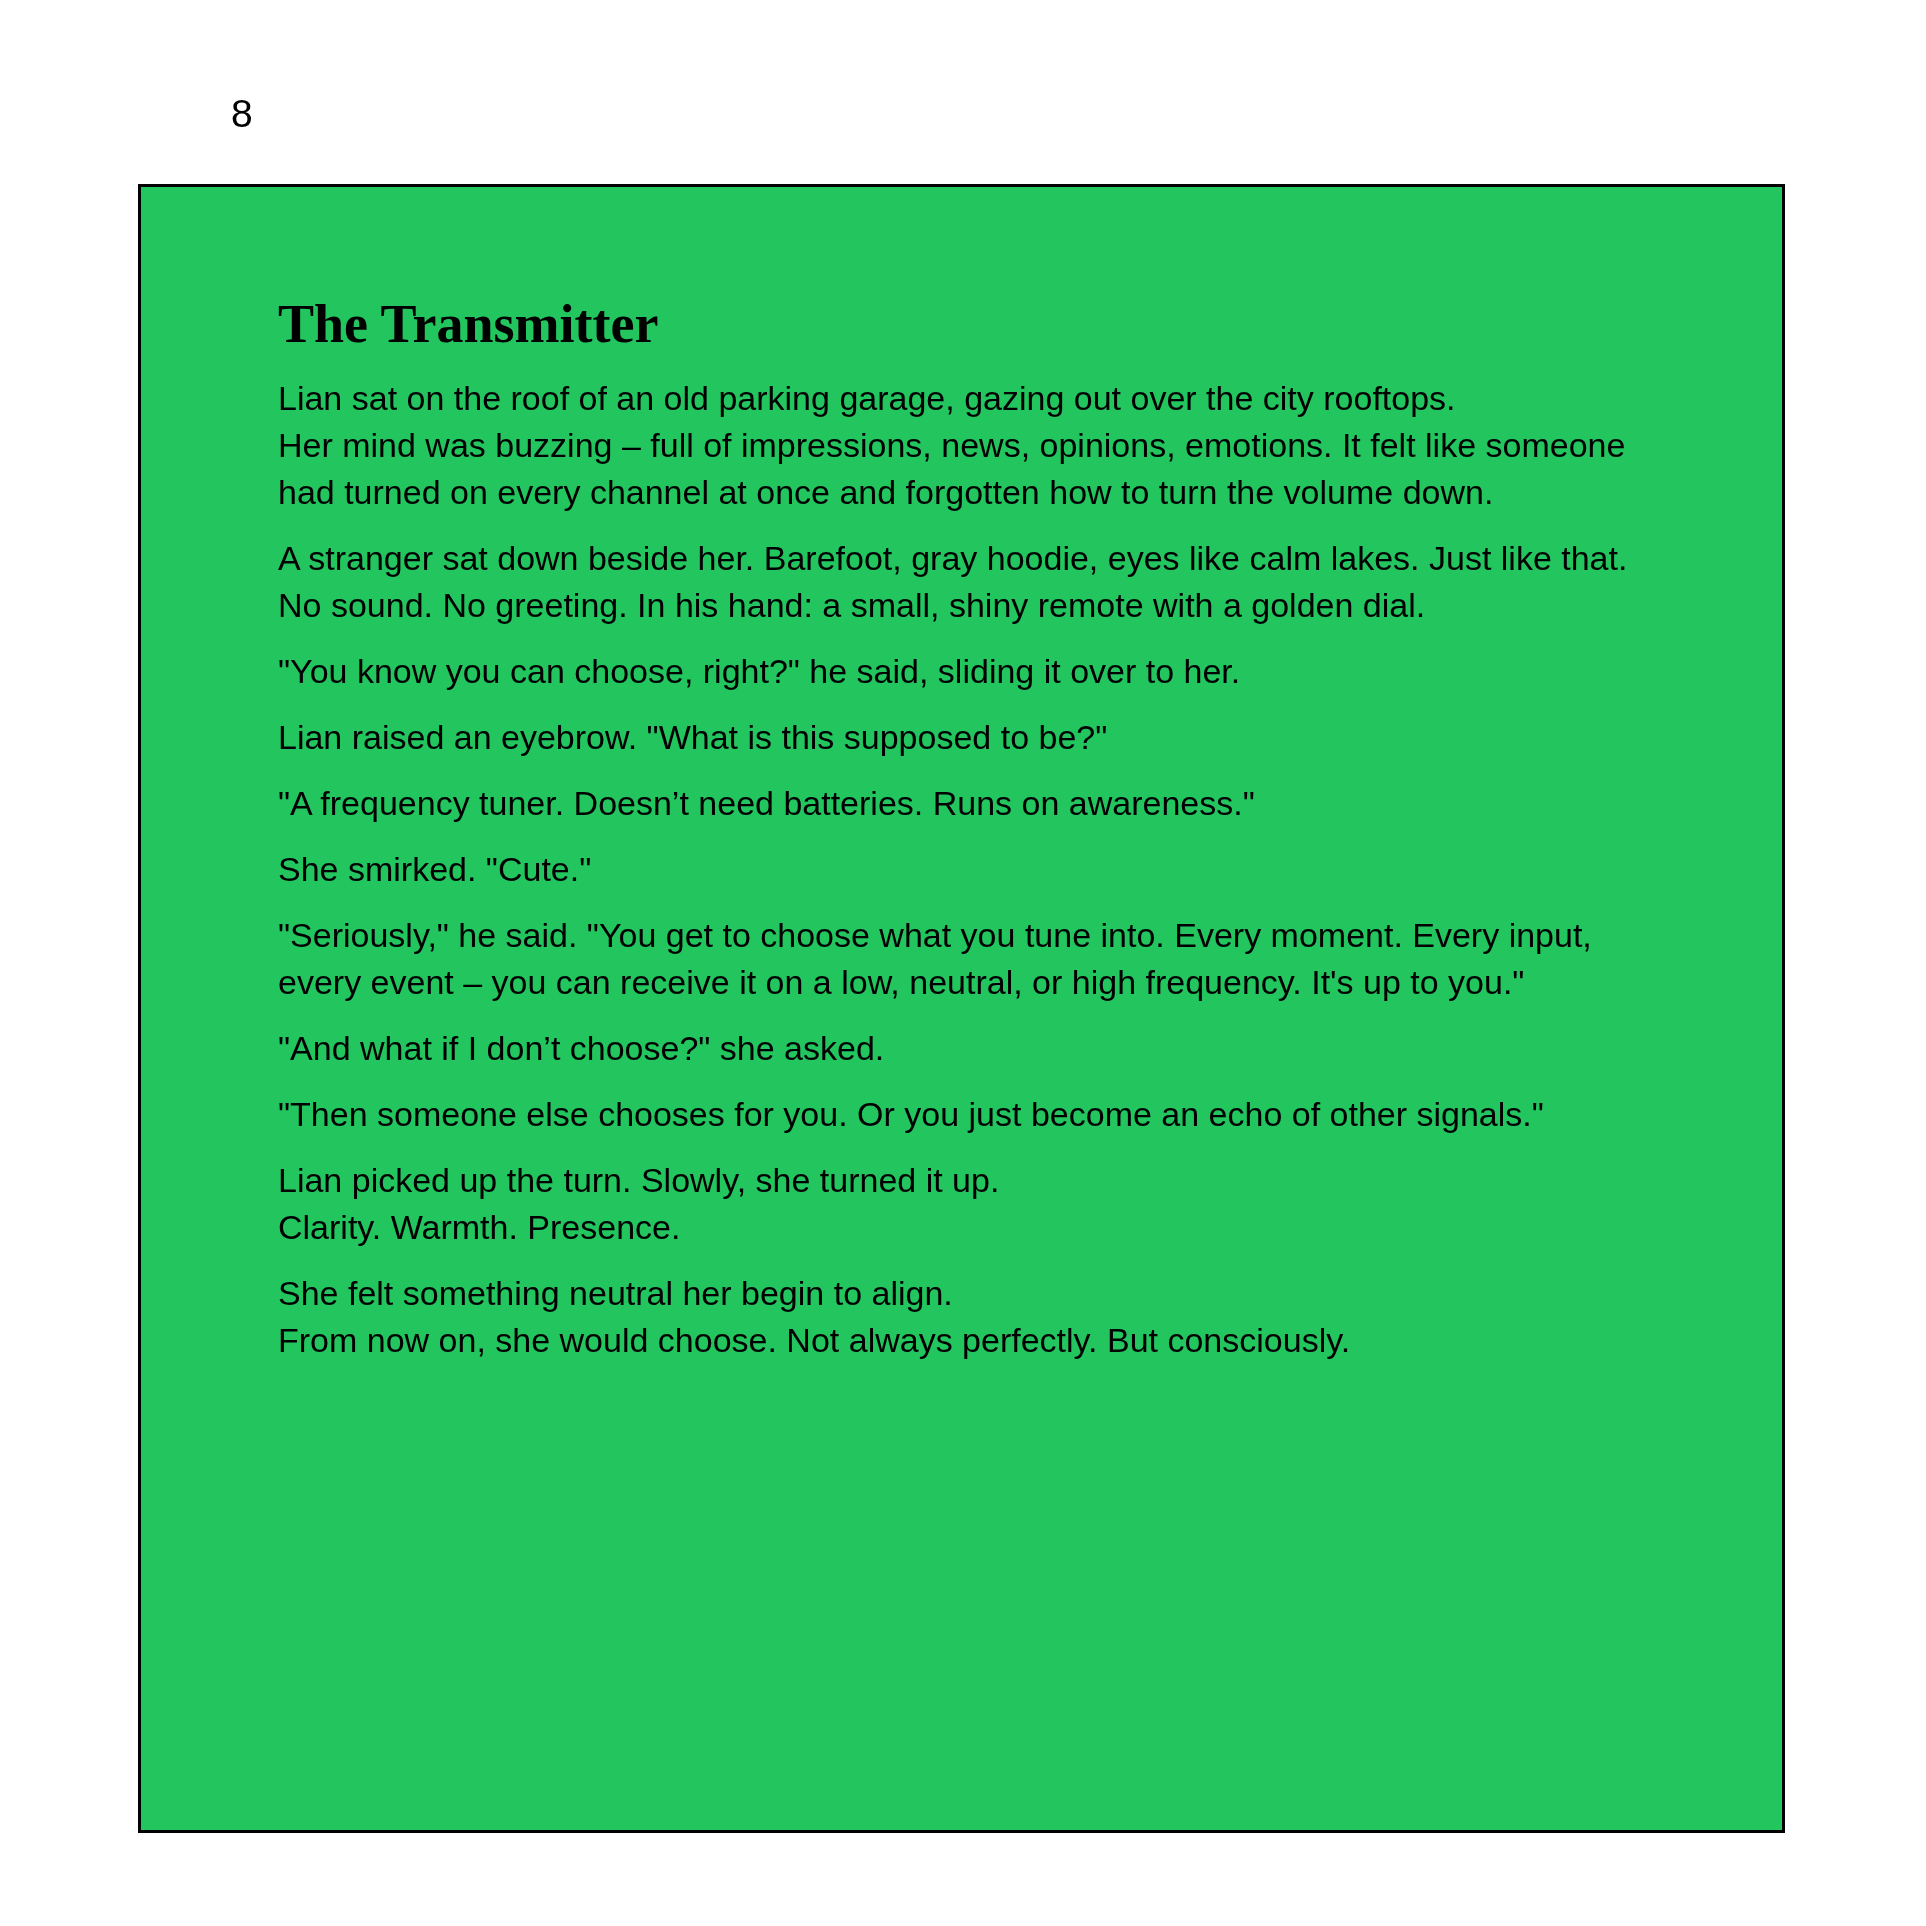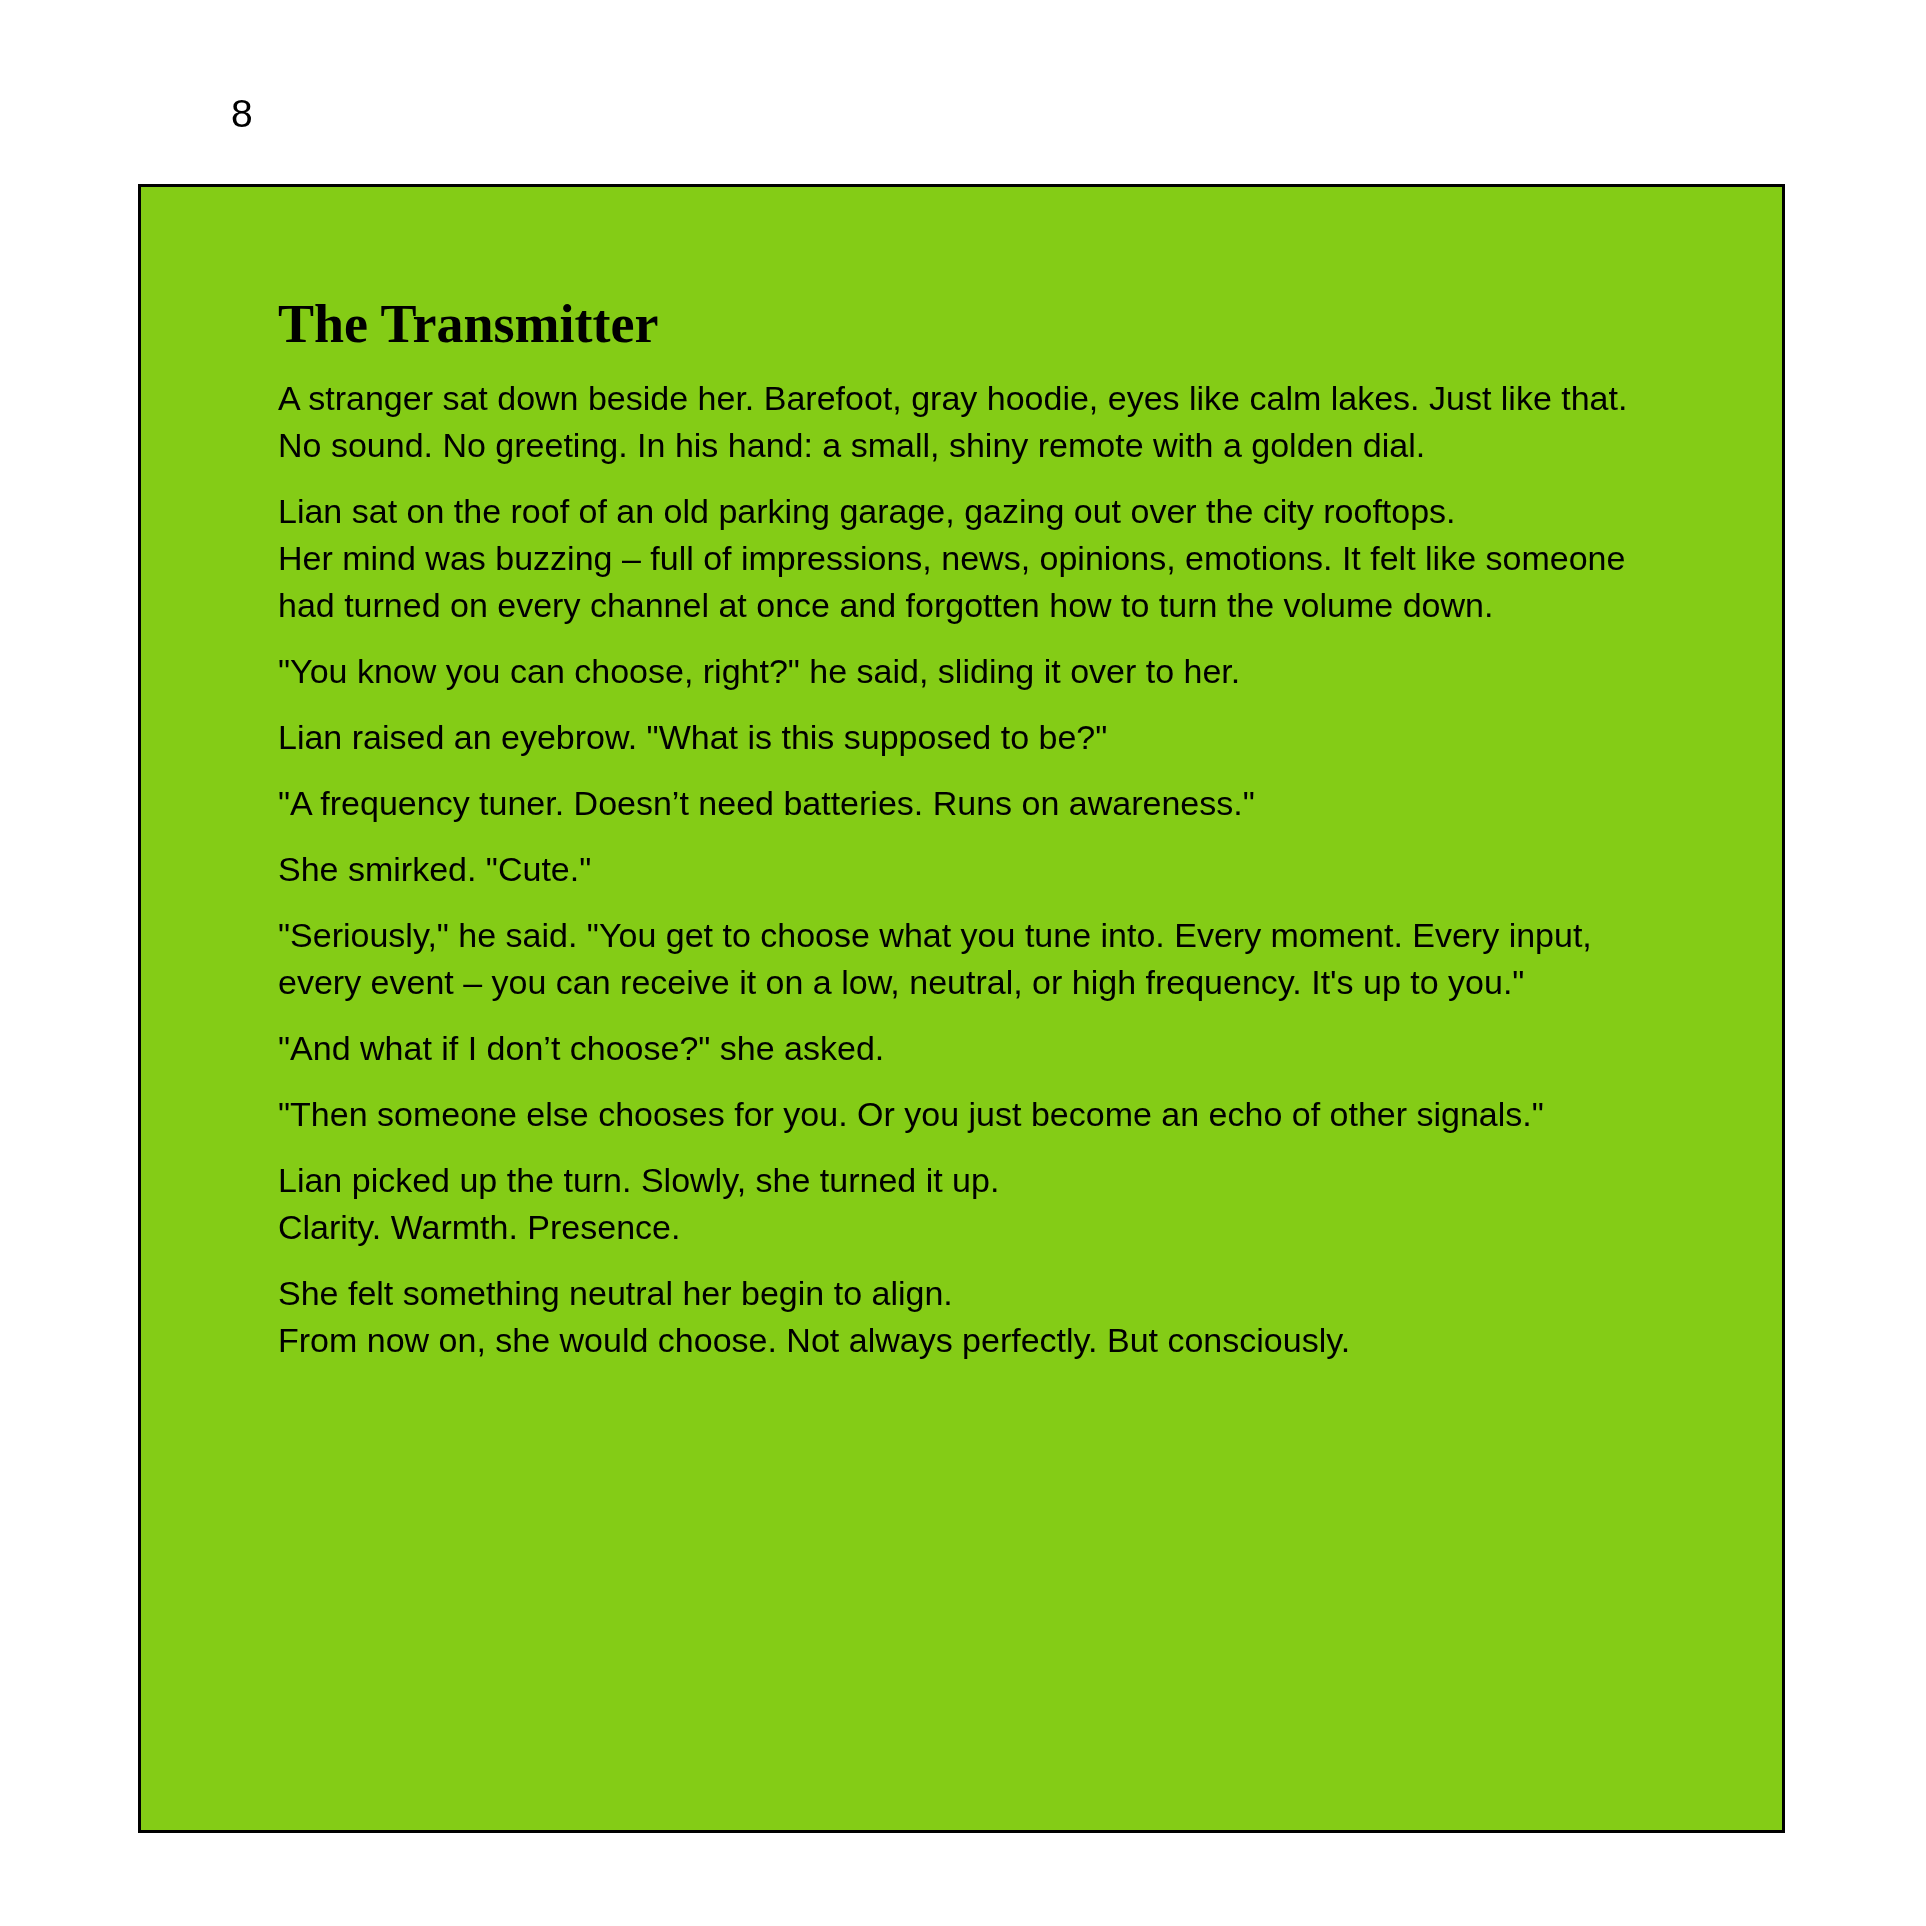--- a/index.html
+++ b/index.html
@@ -23,21 +23,21 @@
     color: #000000;
   }
   .story-box {
     position: absolute;
     left: 138px;
     top: 184px;
     width: 1647px;
     height: 1649px;
     border: 3.9px solid #000000;
     box-sizing: border-box;
-    background: #84cc16;
+    background: #22c55e;
     overflow: hidden;
   }
   .story-inner {
     padding: 104px 0 0 137px;
   }
   .story-title {
     font-family: "Liberation Serif", serif;
     font-weight: bold;
     font-size: 54px;
     line-height: 67px;
@@ -58,25 +58,25 @@
 </head>
 <body>
 
 <div>
   <div class="page-number">8</div>
 
   <div class="story-box">
     <div class="story-inner">
       <h1 class="story-title">The Transmitter</h1>
       <div class="story-body" id="paragraphs">
-          <p class="para">A stranger sat down beside her. Barefoot, gray hoodie, eyes like calm lakes. Just like that.
-No sound. No greeting. In his hand: a small, shiny remote with a golden dial.</p>
           <p class="para">Lian sat on the roof of an old parking garage, gazing out over the city rooftops.
 Her mind was buzzing – full of impressions, news, opinions, emotions. It felt like someone
 had turned on every channel at once and forgotten how to turn the volume down.</p>
+          <p class="para">A stranger sat down beside her. Barefoot, gray hoodie, eyes like calm lakes. Just like that.
+No sound. No greeting. In his hand: a small, shiny remote with a golden dial.</p>
           <p class="para">"You know you can choose, right?" he said, sliding it over to her.</p>
           <p class="para">Lian raised an eyebrow. "What is this supposed to be?"</p>
           <p class="para">"A frequency tuner. Doesn’t need batteries. Runs on awareness."</p>
           <p class="para">She smirked. "Cute."</p>
           <p class="para">"Seriously," he said. "You get to choose what you tune into. Every moment. Every input,
 every event – you can receive it on a low, neutral, or high frequency. It's up to you."</p>
           <p class="para">"And what if I don’t choose?" she asked.</p>
           <p class="para">"Then someone else chooses for you. Or you just become an echo of other signals."</p>
           <p class="para">Lian picked up the turn. Slowly, she turned it up.
 Clarity. Warmth. Presence.</p>

